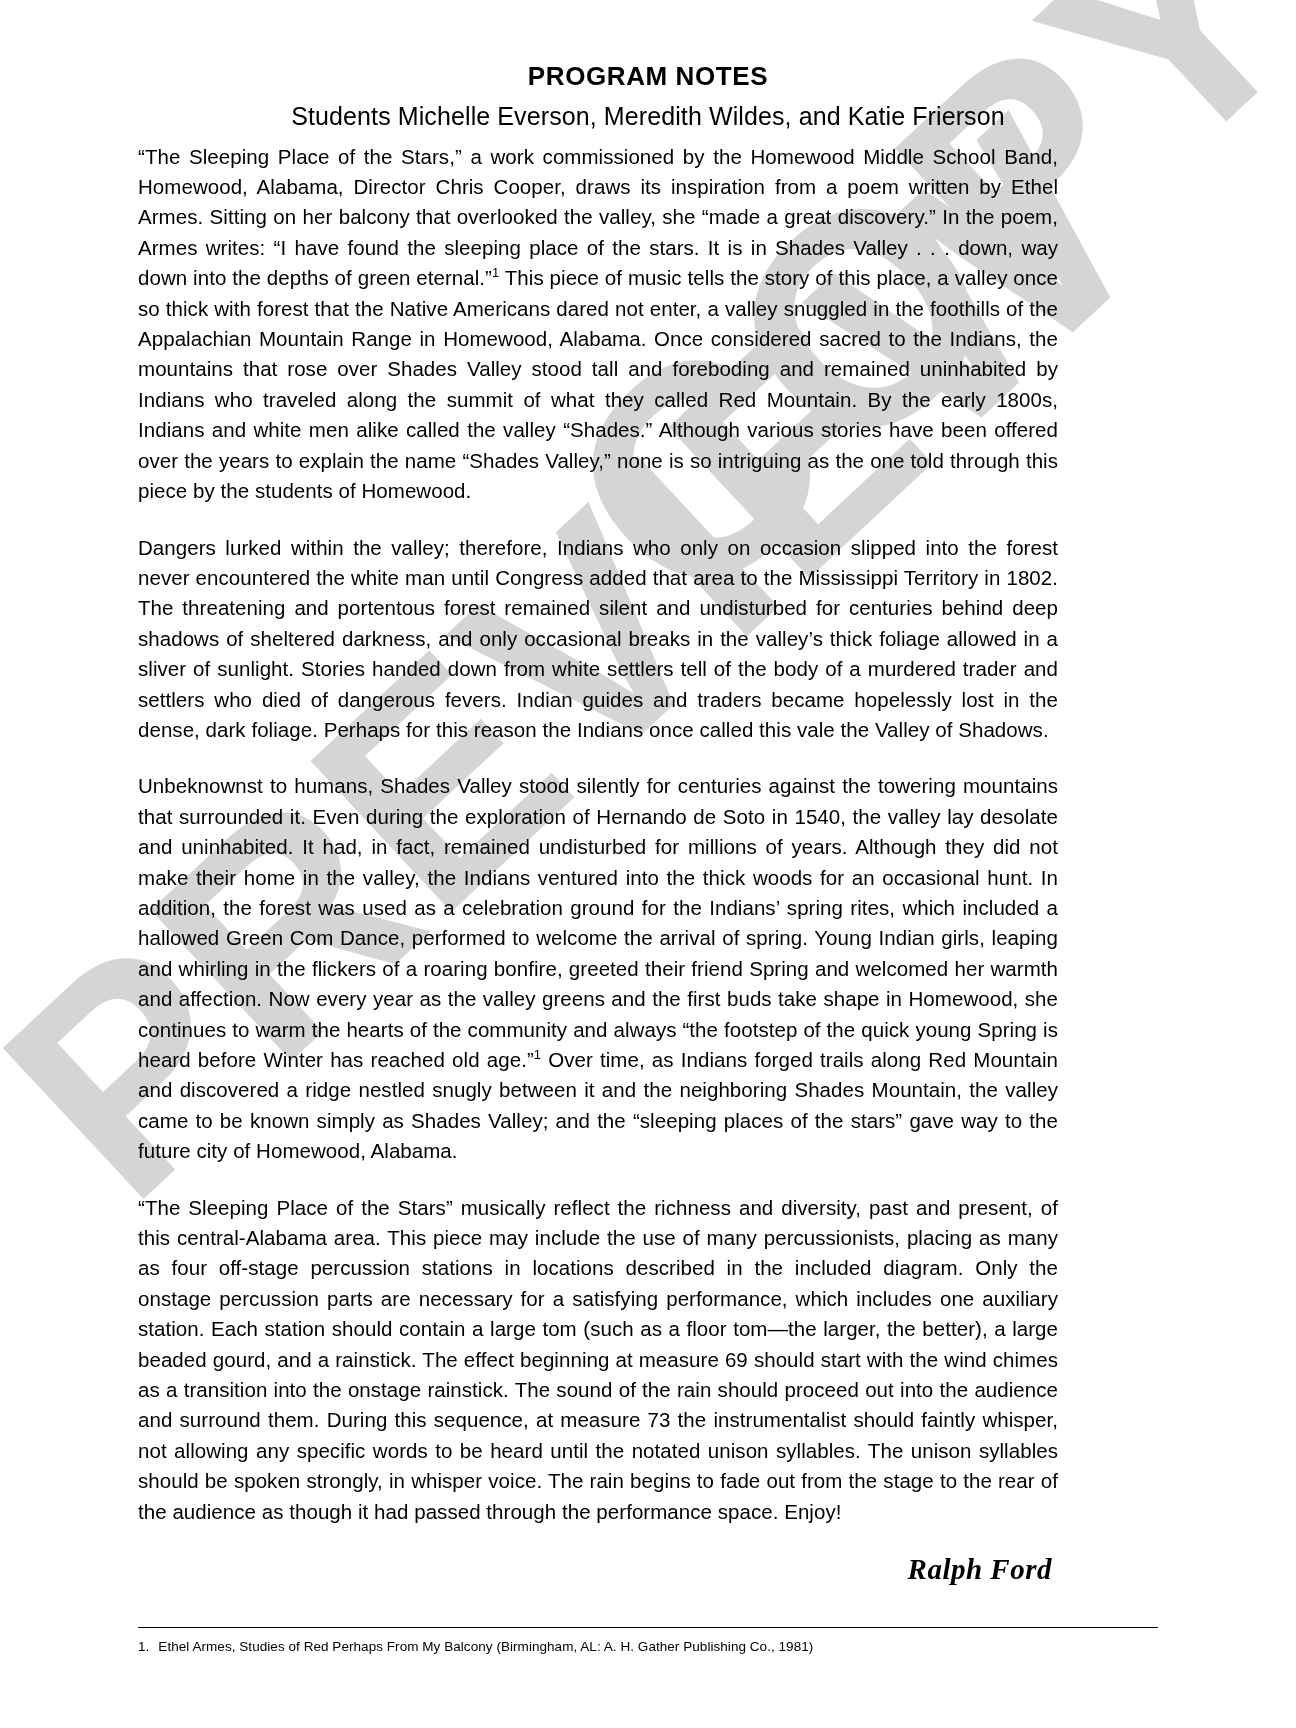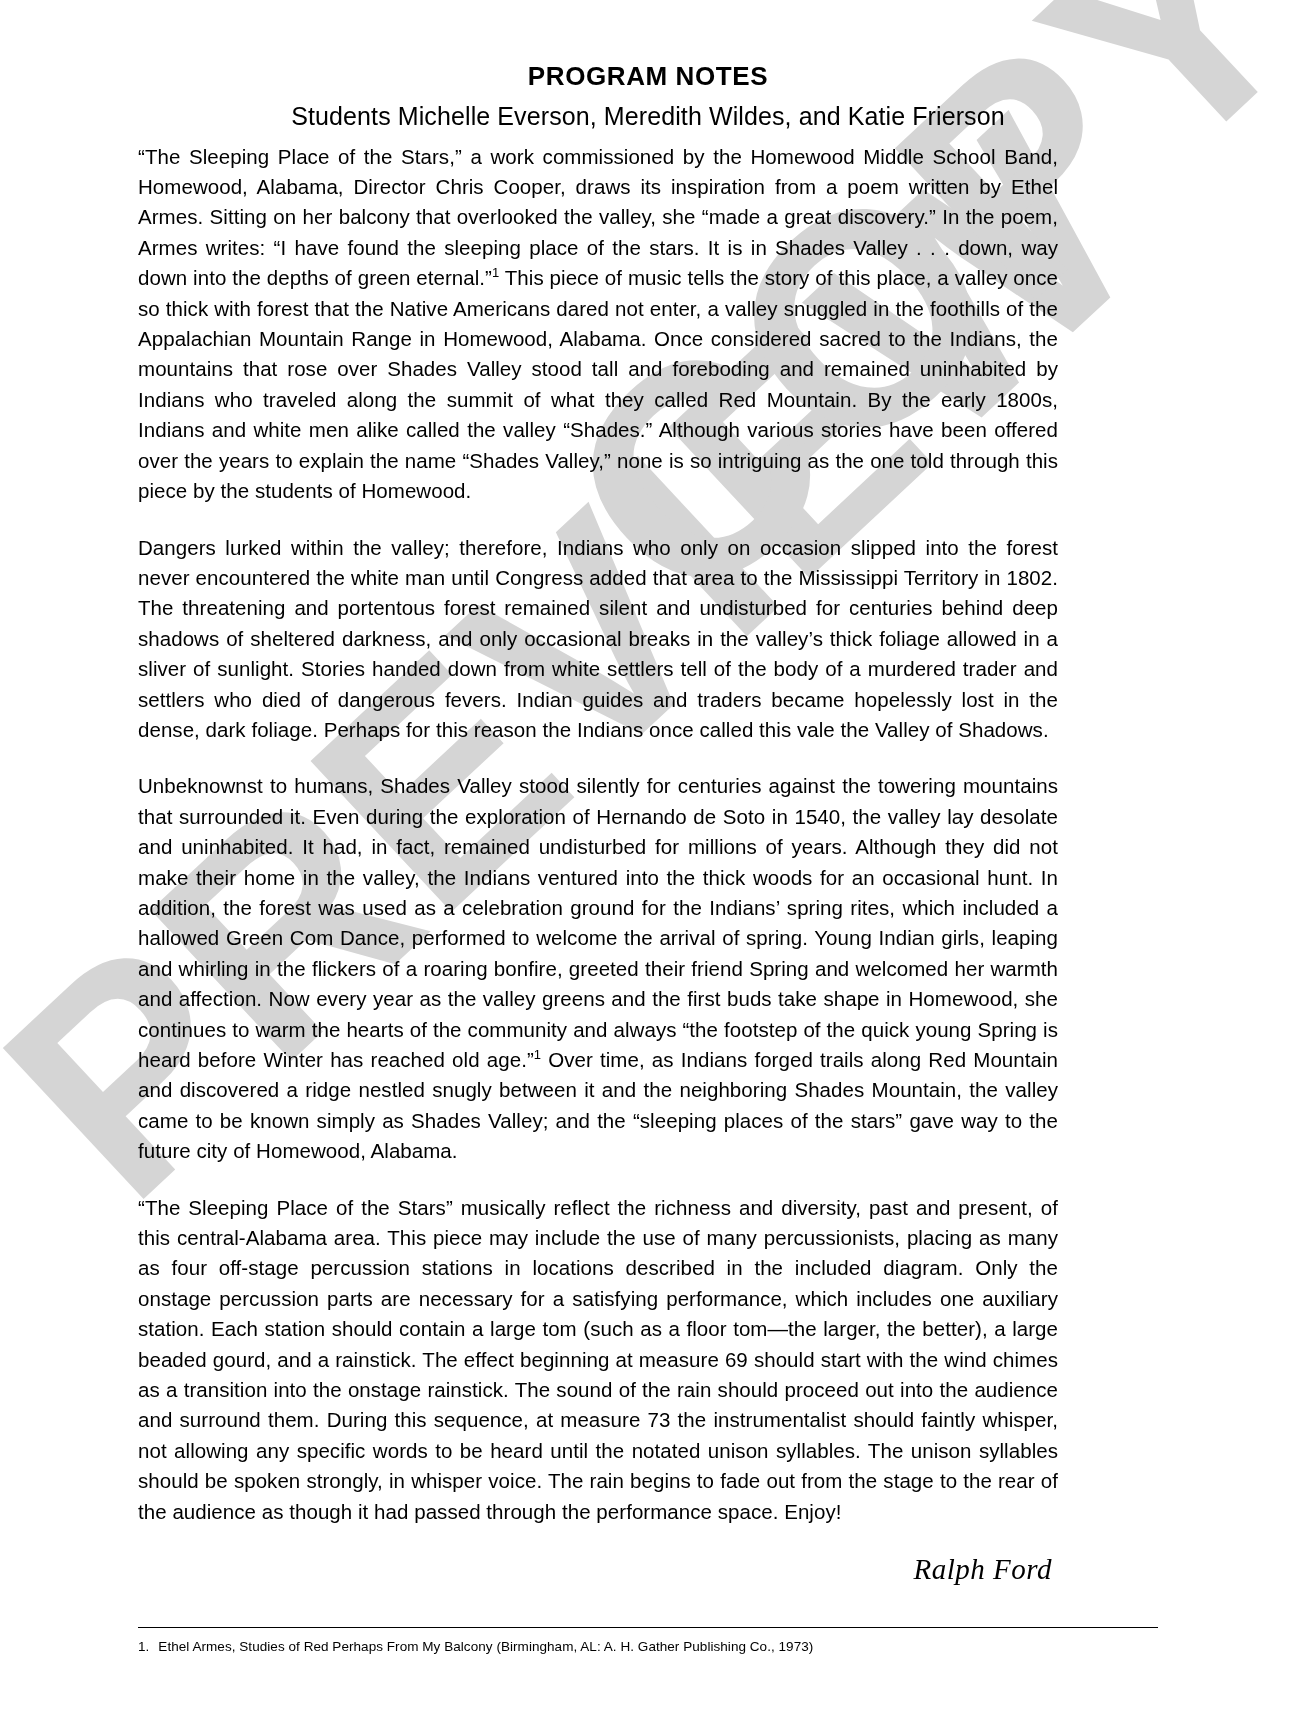--- a/index.html
+++ b/index.html
@@ -111,21 +111,21 @@
     font-size: 13px;
     vertical-align: super;
     line-height: 0;
   }
   .ital { }
 
   .signature {
     text-align: right;
     font-family: "Liberation Serif", serif;
     font-style: italic;
-    font-weight: 400;
+    font-weight: 700;
     font-size: 29px;
     letter-spacing: 0.5px;
     margin: 26px 0 0 0;
     padding-right: 6px;
   }
 
   
   .footnote-area {
     position: absolute;
     left: 138px;
@@ -175,16 +175,16 @@
 
       <p class="para">“The Sleeping Place of the Stars” musically reflect the richness and diversity, past and present, of this central-Alabama area. This piece may include the use of many percussionists, placing as many as four off-stage percussion stations in locations described in the included diagram. Only the onstage percussion parts are necessary for a satisfying performance, which includes one auxiliary station. Each station should contain a large tom (such as a floor tom—the larger, the better), a large beaded gourd, and a rainstick. The effect beginning at measure 69 should start with the wind chimes as a transition into the onstage rainstick. The sound of the rain should proceed out into the audience and surround them. During this sequence, at measure 73 the instrumentalist should faintly whisper, not allowing any specific words to be heard until the notated unison syllables. The unison syllables should be spoken strongly, in whisper voice. The rain begins to fade out from the stage to the rear of the audience as though it had passed through the performance space. Enjoy!</p>
 
       <div class="signature">Ralph Ford</div>
 
     </div>
   </div>
 
   <div class="footnote-area">
     <hr class="footnote-rule">
-    <p class="footnote"><span class="fn-num">1.</span><span>Ethel Armes,</span> <span class="ital">Studies of Red Perhaps From My Balcony</span> <span>(Birmingham, AL: A. H. Gather Publishing Co., 1973)</span></p>
+    <p class="footnote"><span class="fn-num">1.</span><span>Ethel Armes,</span> <span class="ital">Studies of Red Perhaps From My Balcony</span> <span>(Birmingham, AL: A. H. Gather Publishing Co., 1981)</span></p>
   </div>
 
 </div>
 
 </body></html>

